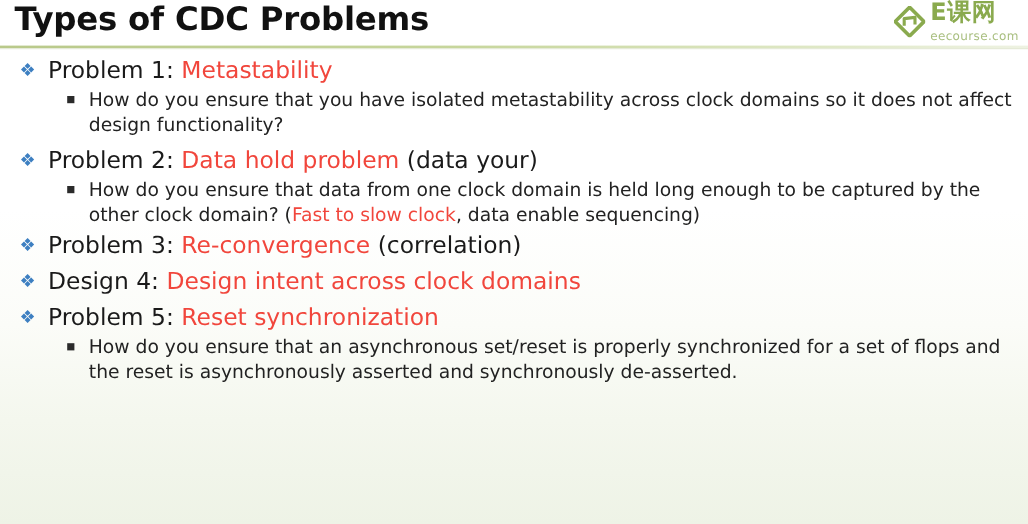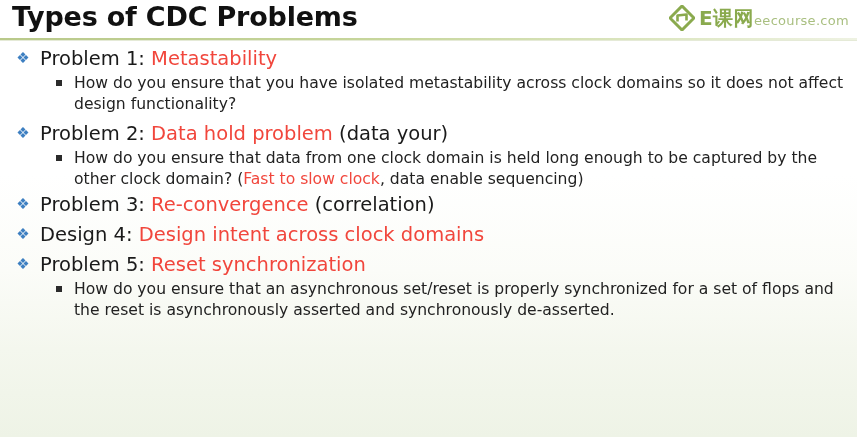--- a/index.html
+++ b/index.html
@@ -65,33 +65,33 @@
     height: 32px;
   }
   .logo-mark {
     width: 26px;
     height: 26px;
     margin-right: 4px;
     flex: 0 0 auto;
   }
   .logo-text-wrap {
     display: flex;
-    flex-direction: row;
+    flex-direction: column;
     justify-content: flex-end;
     line-height: 1;
   }
   .logo-text {
     font-size: 20px;
     font-weight: bold;
     color: #8aaa4e;
     letter-spacing: 0.5px;
     white-space: nowrap;
   }
   .logo-sub {
-    font-size: 13px;
+    font-size: 10px;
     color: #a9bf80;
     letter-spacing: 0.3px;
     margin-top: 6px;
     white-space: nowrap;
   }
   
   .content {
     position: absolute;
     left: 0;
     top: 46px;

